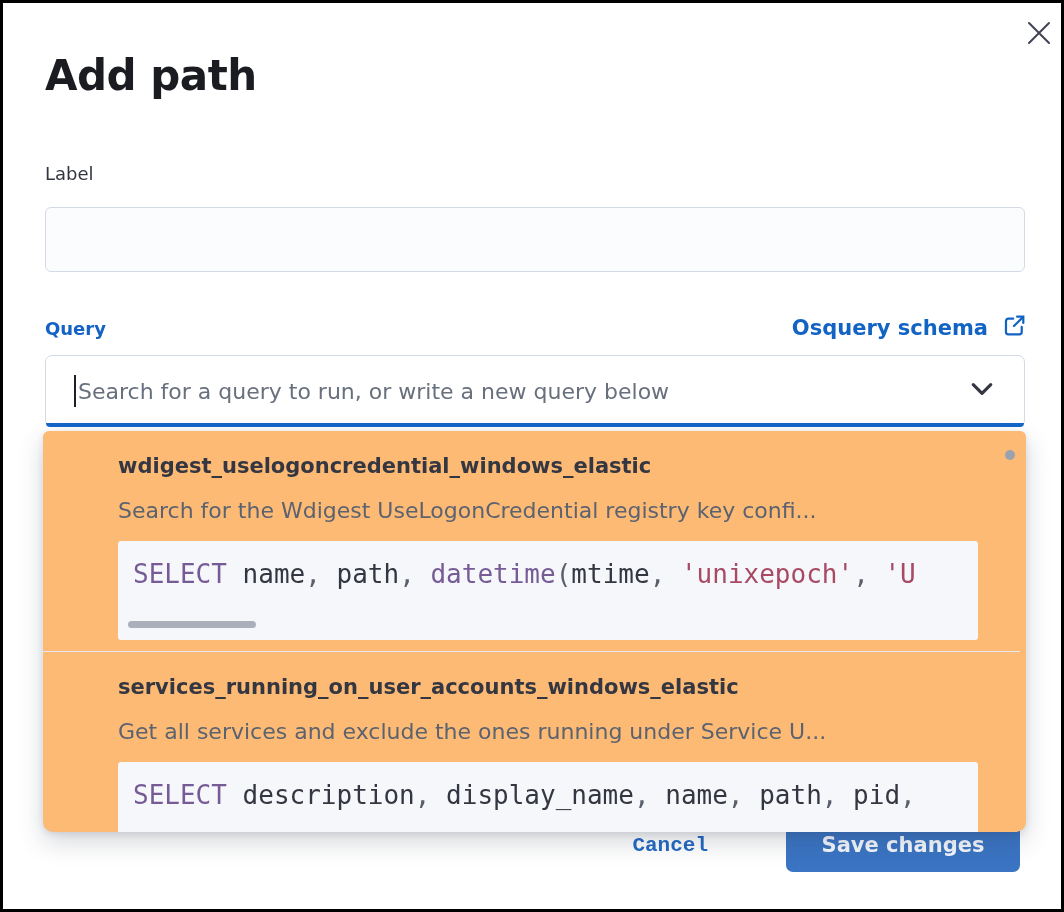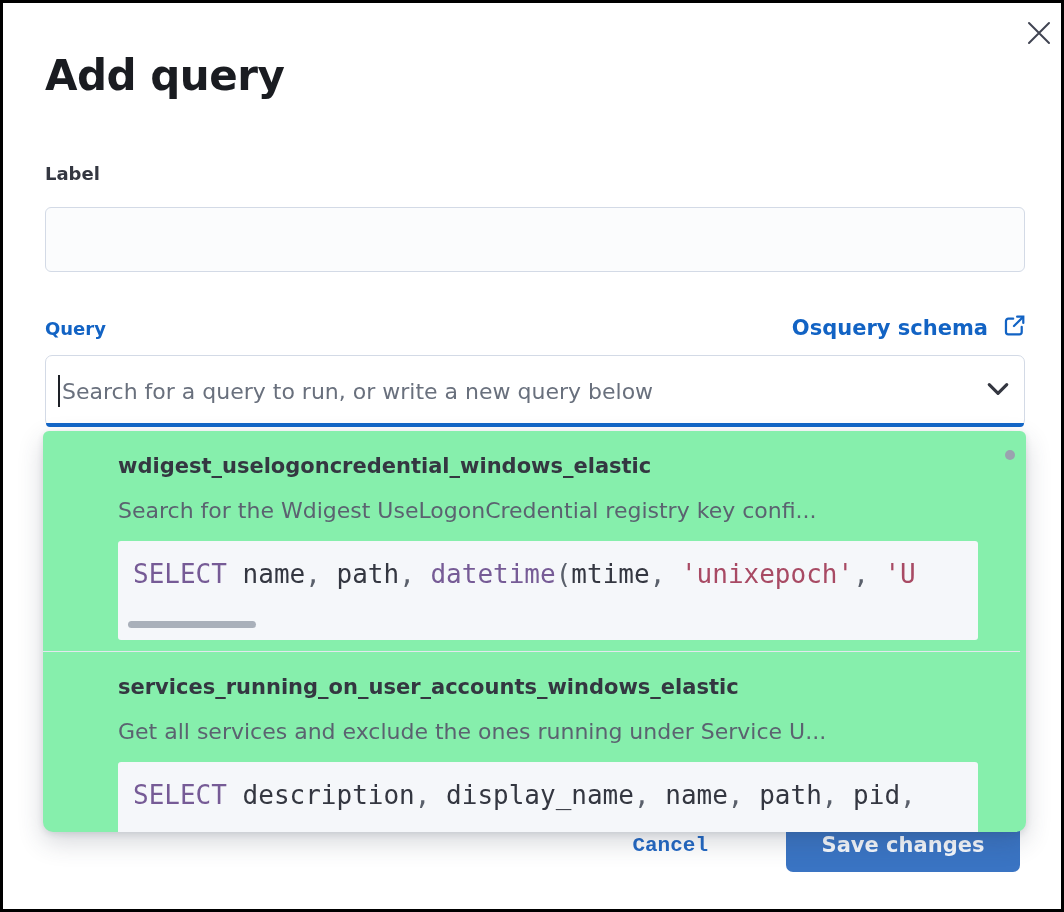--- a/index.html
+++ b/index.html
@@ -24,21 +24,21 @@
   .close-btn svg { display:block; }
 
   .modal-title {
     position:absolute; top:48px; left:42px;
     font-size:42px; font-weight:700; color:#1a1c21; letter-spacing:-0.5px;
   }
 
   
   .field-label {
     position:absolute; left:42px;
-    font-size:18px; font-weight:700; color:#343741;
+    font-size:18px; font-weight:400; color:#343741;
   }
   .label-row { top:160px; }
   .label-input {
     position:absolute; left:42px; top:204px; width:980px; height:65px;
     background:#fbfcfd; border:1px solid #d3dae6; border-radius:6px;
     font-size:22px; color:#343741; padding:0 16px;
     font-family:inherit;
   }
 
   
@@ -47,39 +47,39 @@
     display:flex; justify-content:space-between; align-items:center;
   }
   .query-label { font-size:18px; font-weight:700; color:#1263c4; }
   .schema-link {
     display:flex; align-items:center; gap:16px;
     font-size:21px; font-weight:700; color:#1263c4; text-decoration:none;
   }
   .combobox {
     position:absolute; left:42px; top:352px; width:980px; height:72px;
     background:#fff; border:1px solid #d3dae6; border-radius:7px;
-    display:flex; align-items:center; padding:0 12px;
+    display:flex; align-items:center; padding:0 28px;
   }
   .combobox::after {
     content:""; position:absolute; left:0; right:0; bottom:-1px; height:4px;
     background:#1467c8; border-radius:0 0 7px 7px;
   }
   .caret {
     width:2px; height:32px; background:#1d2026; margin-right:2px;
   }
   .combo-placeholder {
     font-size:22px; color:#69707d; white-space:nowrap; overflow:hidden;
     flex:1;
   }
   .combo-chevron { margin-left:12px; flex:0 0 auto; }
 
   
   .dropdown-panel {
     position:absolute; left:40px; top:428px; width:983px; height:401px;
-    background:#86efac; border-radius:6px 6px 10px 10px;
+    background:#fdba74; border-radius:6px 6px 10px 10px;
     box-shadow:0 10px 26px rgba(45,55,75,.20), 0 2px 6px rgba(45,55,75,.12);
     overflow:hidden; z-index:10;
   }
   .vscroll-dot {
     position:absolute; top:19px; right:11px; width:10px; height:10px;
     border-radius:50%; background:#9aa2af;
   }
   .option {
     padding:21px 48px 0 75px; cursor:pointer;
   }
@@ -134,21 +134,21 @@
 <body>
 
 <div class="frame">
 
   <button class="close-btn" aria-label="Close">
     <svg width="24" height="24" viewBox="0 0 24 24">
       <path d="M2 2 L22 22 M22 2 L2 22" stroke="#404452" stroke-width="2" fill="none" stroke-linecap="round"></path>
     </svg>
   </button>
 
-  <h1 class="modal-title">Add query</h1>
+  <h1 class="modal-title">Add path</h1>
 
   <div class="field-label label-row">Label</div>
   <input class="label-input" type="text" value="" style="">
 
   <div class="query-head">
     <span class="query-label">Query</span>
     <a class="schema-link" href="#">
       <span>Osquery schema</span>
       <span>
         <svg width="21" height="21" viewBox="0 0 16 16">

